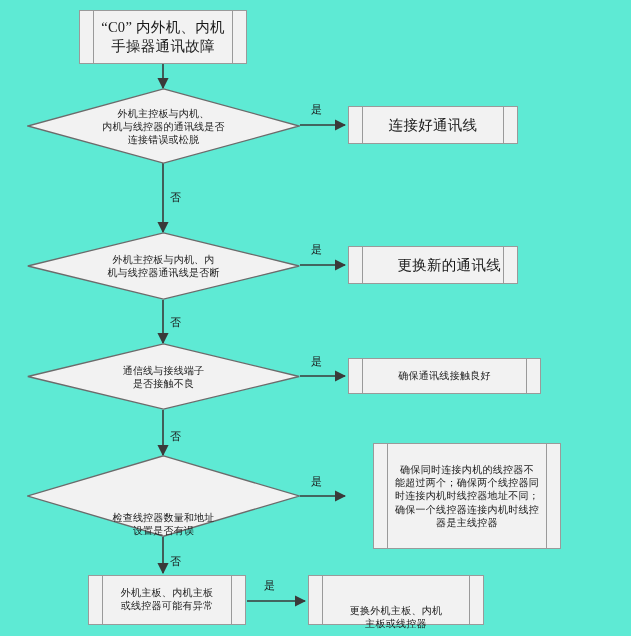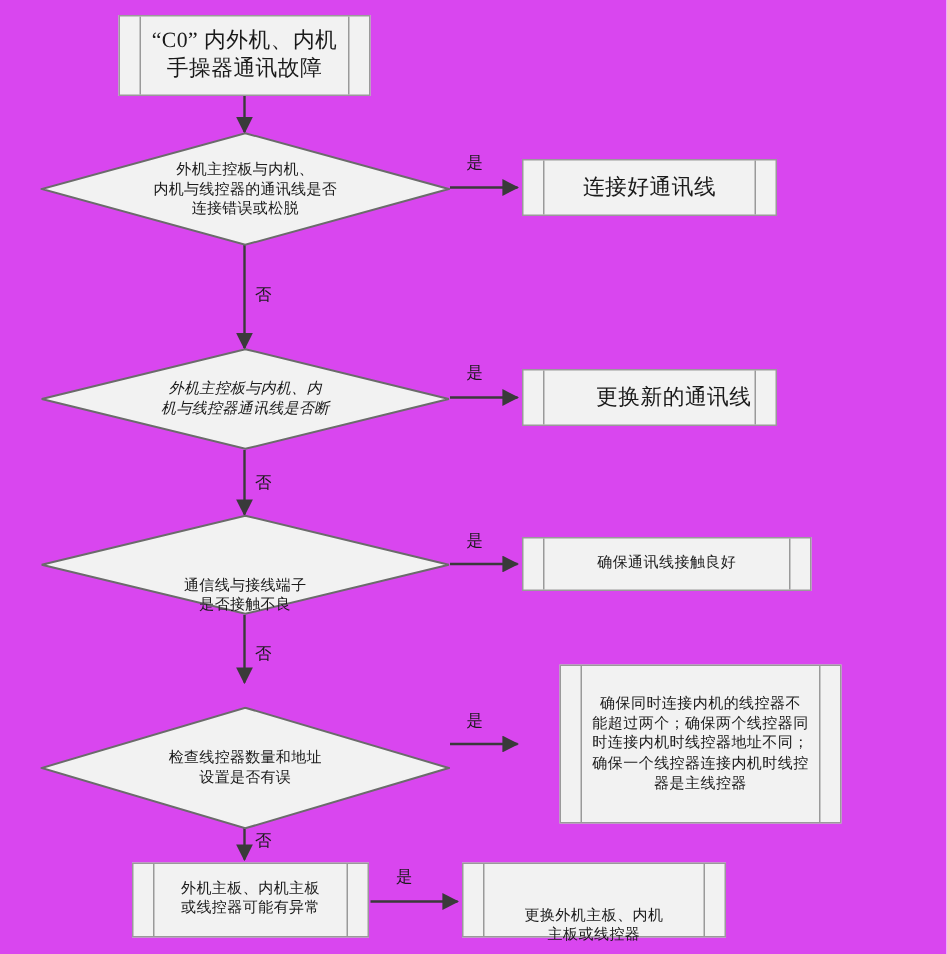--- a/index.html
+++ b/index.html
@@ -7,21 +7,21 @@
     padding: 0;
     background: #ffffff;
   }
   body {
     font-family: "Liberation Serif", "DejaVu Serif", serif;
   }
   #canvas {
     position: relative;
     width: 631px;
     height: 636px;
-    background: #d946ef;
+    background: #5eead4;
     overflow: hidden;
   }
   svg.layer {
     position: absolute;
     left: 0;
     top: 0;
     width: 631px;
     height: 636px;
   }
   
@@ -141,53 +141,53 @@
       <div>连接错误或松脱</div>
     </div>
   </div>
 
   <div class="node proc" style="left:348px; top:106px; width:170px; height:38px;align-items:center;">
     <div class="txt fs15">
       <div>连接好通讯线</div>
     </div>
   </div>
 
-  <div class="node decision" style="left:27px; top:232px; width:273px; height:68px;font-style:italic;">
+  <div class="node decision" style="left:27px; top:232px; width:273px; height:68px;">
     <svg class="dia" viewBox="0 0 273 68" preserveAspectRatio="none">
       <polygon points="136.5,0.8 272.2,34 136.5,67.2 0.8,34" fill="#f2f2f2" stroke="#6b6b6b" stroke-width="1.3"></polygon>
     </svg>
     <div class="txt fs14">
       <div>外机主控板与内机、内</div>
       <div>机与线控器通讯线是否断</div>
     </div>
   </div>
 
   <div class="node proc" style="left:348px; top:246px; width:170px; height:38px;justify-content:flex-end;">
     <div class="txt fs15">
       <div>更换新的通讯线</div>
     </div>
   </div>
 
-  <div class="node decision" style="left:27px; top:343px; width:273px; height:67px;align-items:flex-end;">
+  <div class="node decision" style="left:27px; top:343px; width:273px; height:67px;">
     <svg class="dia" viewBox="0 0 273 67" preserveAspectRatio="none">
       <polygon points="136.5,0.8 272.2,33.5 136.5,66.2 0.8,33.5" fill="#f2f2f2" stroke="#6b6b6b" stroke-width="1.3"></polygon>
     </svg>
     <div class="txt fs14">
       <div>通信线与接线端子</div>
       <div>是否接触不良</div>
     </div>
   </div>
 
   <div class="node proc" style="left:348px; top:358px; width:193px; height:36px;">
     <div class="txt fs14">
       <div>确保通讯线接触良好</div>
     </div>
   </div>
 
-  <div class="node decision" style="left:27px; top:471px; width:273px; height:82px;">
+  <div class="node decision" style="left:27px; top:455px; width:273px; height:82px;align-items:flex-end;">
     <svg class="dia" viewBox="0 0 273 82" preserveAspectRatio="none">
       <polygon points="136.5,0.8 272.2,41 136.5,81.2 0.8,41" fill="#f2f2f2" stroke="#6b6b6b" stroke-width="1.3"></polygon>
     </svg>
     <div class="txt fs14">
       <div>检查线控器数量和地址</div>
       <div>设置是否有误</div>
     </div>
   </div>
 
   <div class="node proc" style="left:339px; top:443px; width:188px; height:106px;margin-left:34px;">

